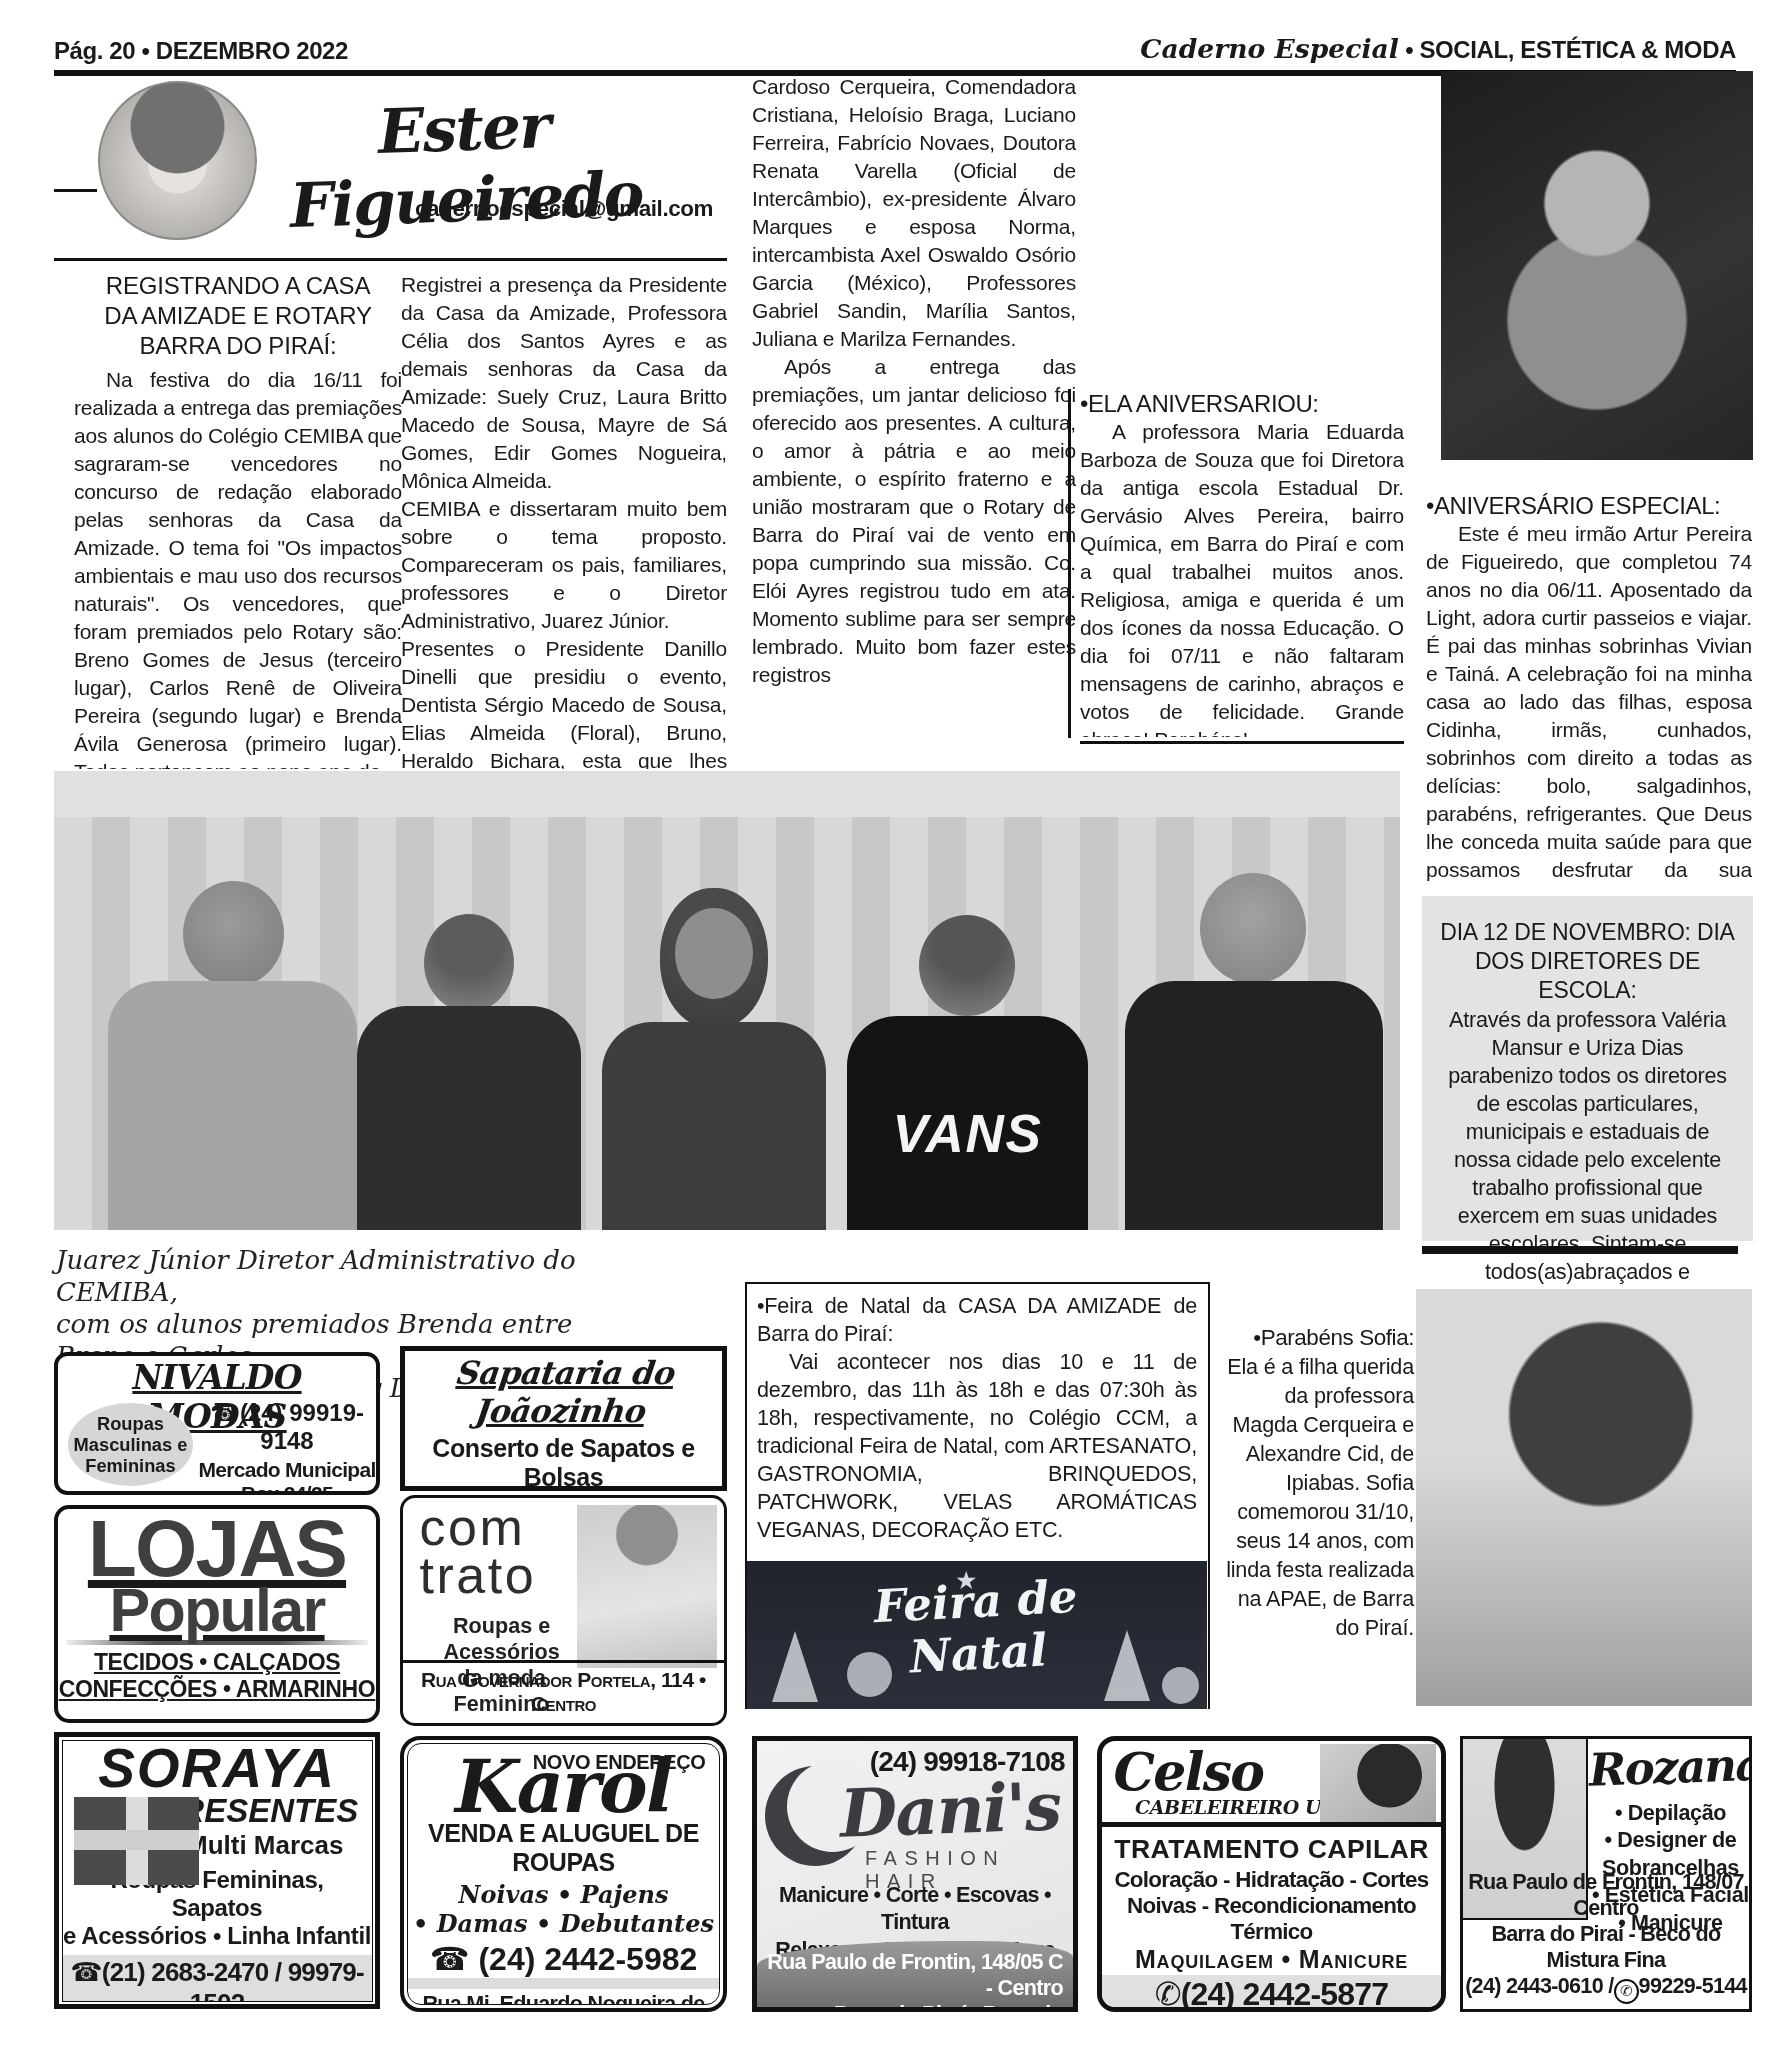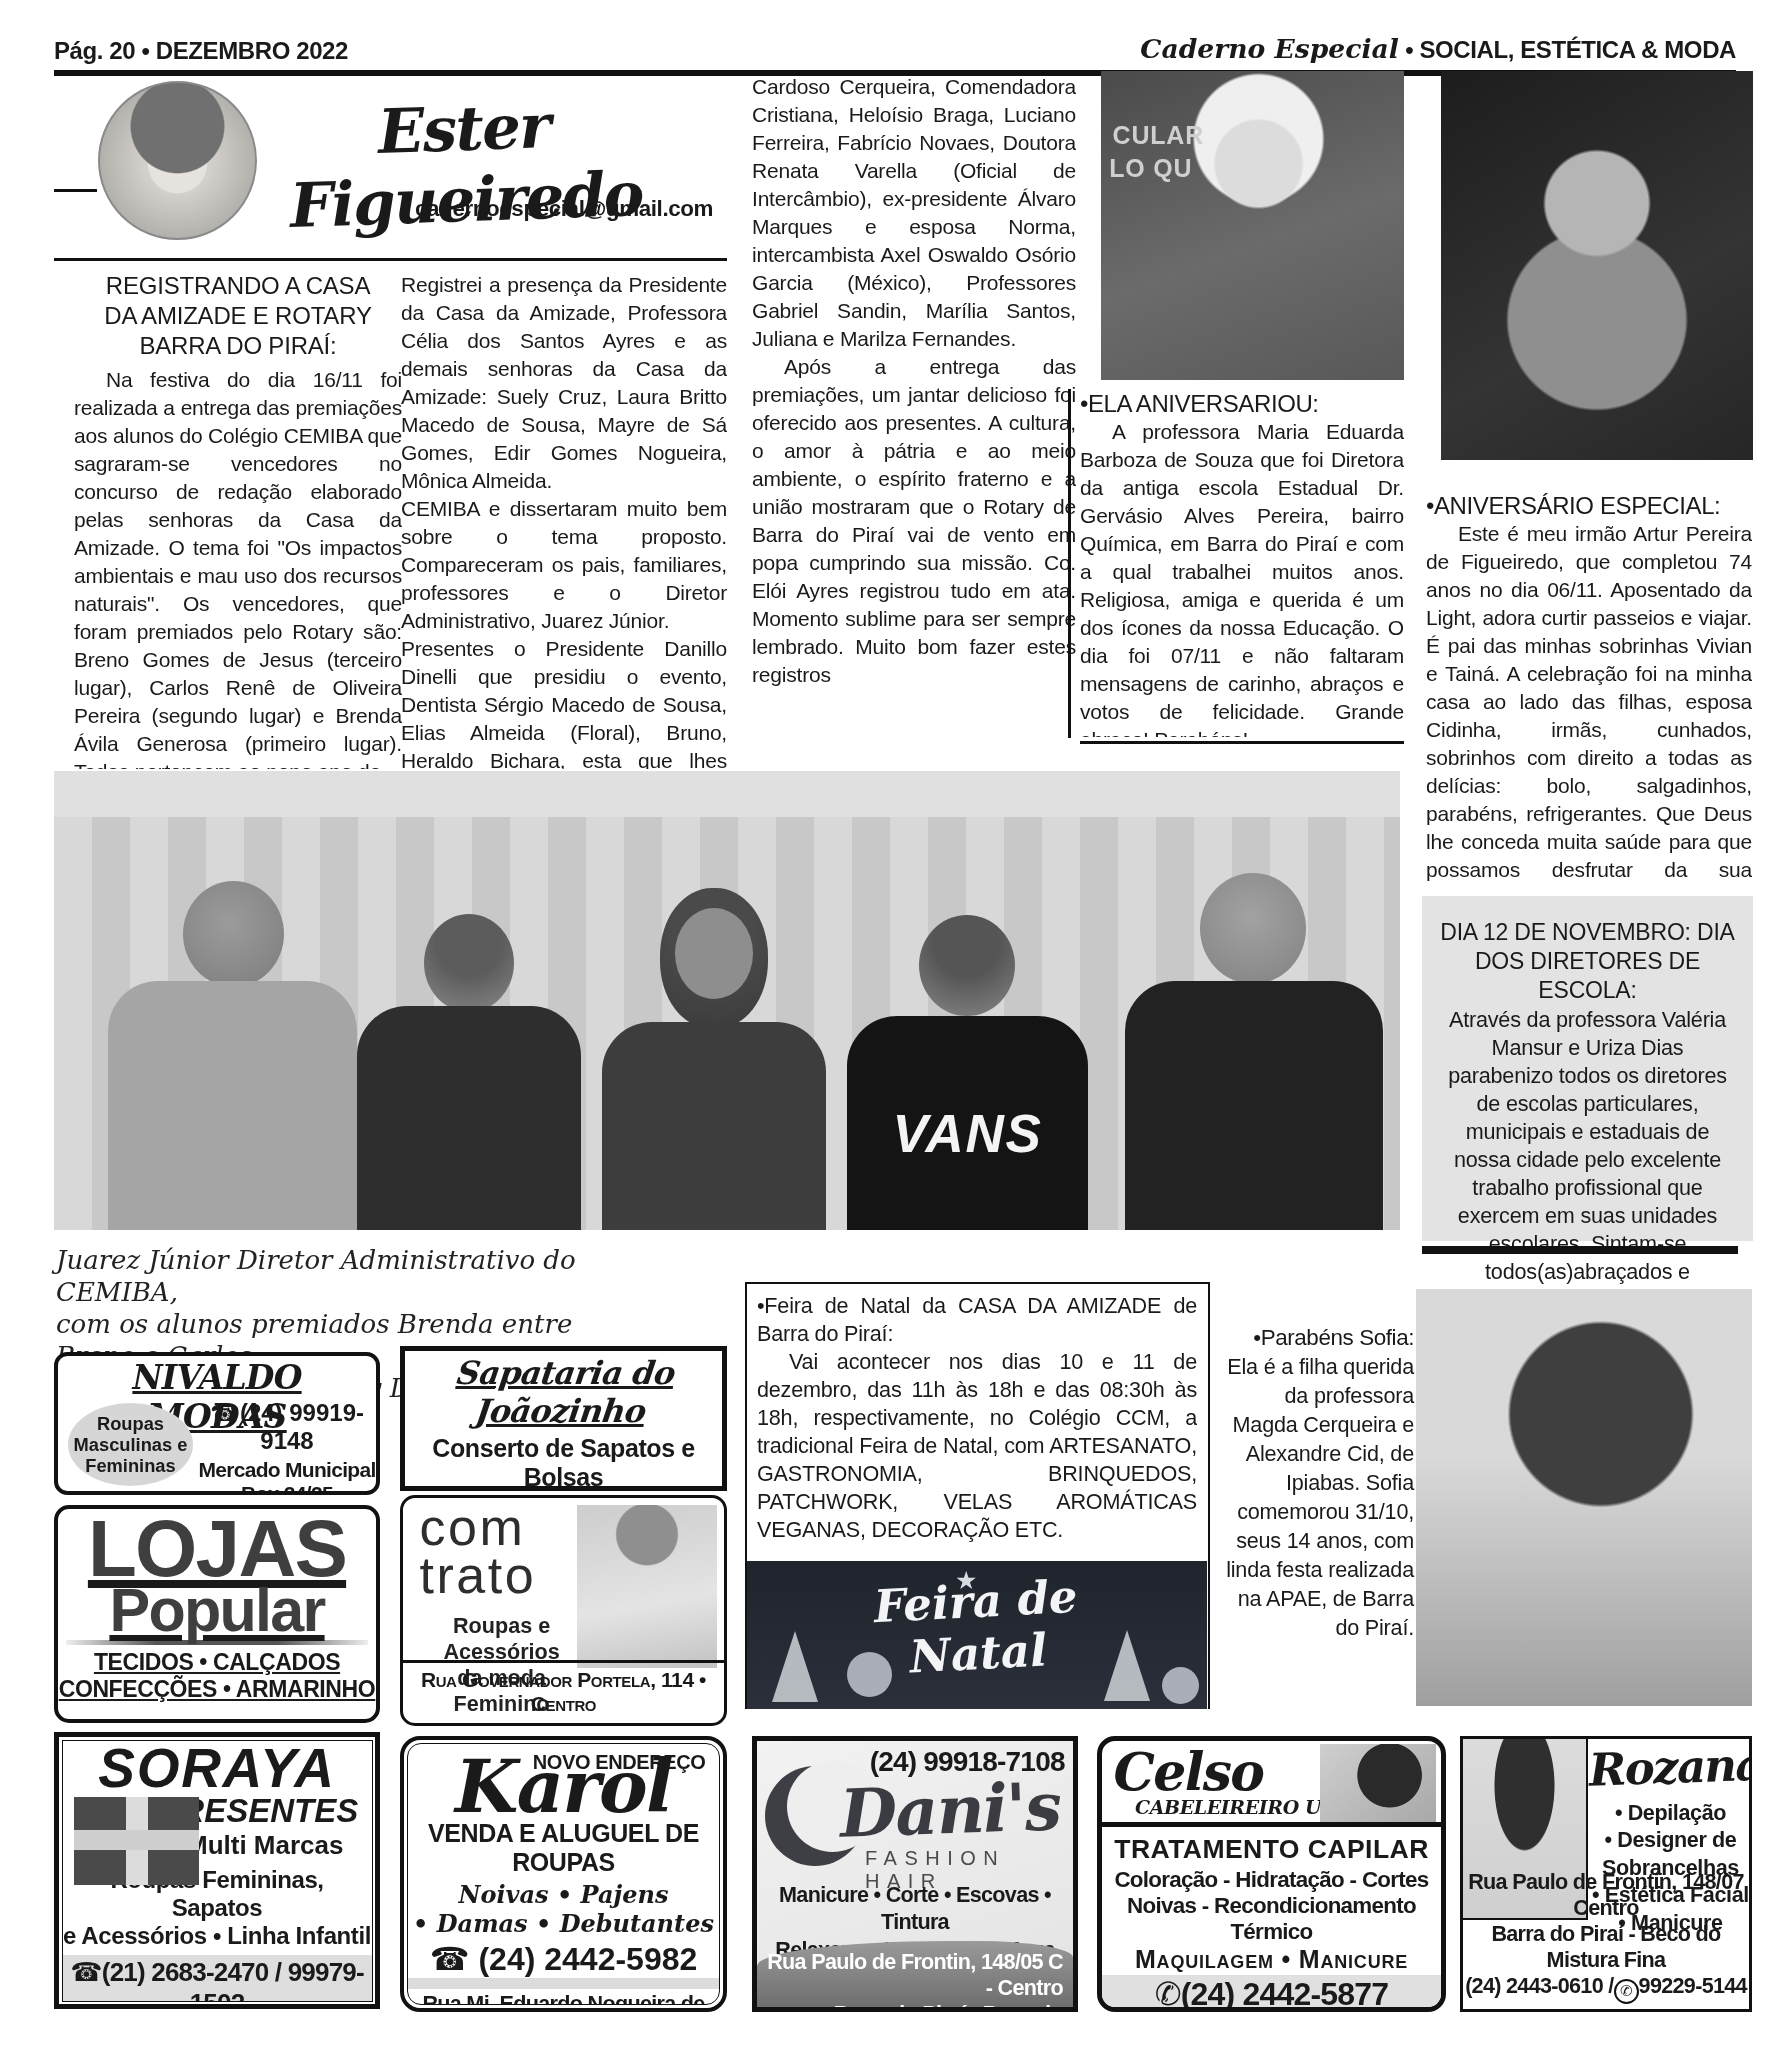--- a/index.html
+++ b/index.html
@@ -54,27 +54,20 @@
     <p>Registrei a presença da Presidente da Casa da Amizade, Professora Célia dos Santos Ayres e as demais senhoras da Casa da Amizade: Suely Cruz, Laura Britto Macedo de Sousa, Mayre de Sá Gomes, Edir Gomes Nogueira, Mônica Almeida.</p>
     <p>CEMIBA e dissertaram muito bem sobre o tema proposto. Compareceram os pais, familiares, professores e o Diretor Administrativo, Juarez Júnior.</p>
     <p>Presentes o Presidente Danillo Dinelli que presidiu o evento, Dentista Sérgio Macedo de Sousa, Elias Almeida (Floral), Bruno, Heraldo Bichara, esta que lhes escreve Ester Figueiredo, Rosimeri</p>
   </div>
 
   <div class="abs body-text" style="left:752px; top:73px; width:324px; height:691px;">
     <p>Cardoso Cerqueira, Comendadora Cristiana, Heloísio Braga, Luciano Ferreira, Fabrício Novaes, Doutora Renata Varella (Oficial de Intercâmbio), ex-presidente Álvaro Marques e esposa Norma, intercambista Axel Oswaldo Osório Garcia (México), Professores Gabriel Sandin, Marília Santos, Juliana e Marilza Fernandes.</p>
     <p class="ind">Após a entrega das premiações, um jantar delicioso foi oferecido aos presentes. A cultura, o amor à pátria e ao meio ambiente, o espírito fraterno e a união mostraram que o Rotary de Barra do Piraí vai de vento em popa cumprindo sua missão. Co. Elói Ayres registrou tudo em ata. Momento sublime para ser sempre lembrado. Muito bom fazer estes registros</p>
   </div>
 
-  <div class="photo" style="left:1101px; top:71px; width:303px; height:309px;
-       background: radial-gradient(circle at 52% 30%, #dcdcdc 0 16%, transparent 17%),
-                   radial-gradient(circle at 52% 22%, #efefef 0 22%, transparent 23%),
-                   linear-gradient(160deg, #4a4a4a, #6b6b6b 55%, #585858);">
-    <div style="position:absolute; left:11.6px; top:50px; color:#cfcfcf; font-weight:bold; font-size:25px; letter-spacing:0.8px;">CULAR</div>
-    <div style="position:absolute; left:8.3px; top:83px; color:#cfcfcf; font-weight:bold; font-size:25px; letter-spacing:0.8px;">LO QU</div>
-  </div>
   <div class="abs rule" style="left:1068px; top:389px; width:2.5px; height:349px;"></div>
   <div class="abs body-text" style="left:1080px; top:390px; width:324px; height:347px;">
     <div class="bullet-head">•ELA ANIVERSARIOU:</div>
     <p class="ind">A professora Maria Eduarda Barboza de Souza que foi Diretora da antiga escola Estadual Dr. Gervásio Alves Pereira, bairro Química, em Barra do Piraí e com a qual trabalhei muitos anos. Religiosa, amiga e querida é um dos ícones da nossa Educação. O dia foi 07/11 e não faltaram mensagens de carinho, abraços e votos de felicidade. Grande abraço! Parabéns!</p>
   </div>
   <div class="abs rule" style="left:1080px; top:741px; width:324px; height:3.3px;"></div>
 
   <div class="photo" style="left:1441px; top:71px; width:312px; height:389px;
        background: radial-gradient(circle at 50% 34%, #b5b5b5 0 17%, transparent 18%),
                    radial-gradient(circle at 50% 64%, #8f8f8f 0 30%, transparent 31%),
@@ -119,21 +112,21 @@
 
   <div class="abs serifit" style="left:56px; top:1244px; width:598px; font-size:26px; line-height:32px; color:#222;">
     <div>Juarez Júnior Diretor Administrativo do CEMIBA,</div>
     <div>com os alunos premiados Brenda entre Breno e Carlos,</div>
     <div>e o presidente do Rotary Danillo Dinelli</div>
   </div>
 
   <div class="abs" style="left:745px; top:1282px; width:465px; height:427px; border:2.5px solid #111; border-bottom:none;">
     <div class="body-text" style="position:absolute; left:10px; top:8.3px; width:440px; height:264px; font-size:21.6px;">
       <span>•Feira de Natal da CASA DA AMIZADE de Barra do Piraí:</span>
-      <p class="ind">Vai acontecer nos dias 10 e 11 de dezembro, das 11h às 18h e das 08:30h às 18h, respectivamente, no Colégio CCM, a tradicional Feira de Natal, com ARTESANATO, GASTRONOMIA, BRINQUEDOS, PATCHWORK, VELAS AROMÁTICAS VEGANAS, DECORAÇÃO ETC.</p>
+      <p class="ind">Vai acontecer nos dias 10 e 11 de dezembro, das 11h às 18h e das 07:30h às 18h, respectivamente, no Colégio CCM, a tradicional Feira de Natal, com ARTESANATO, GASTRONOMIA, BRINQUEDOS, PATCHWORK, VELAS AROMÁTICAS VEGANAS, DECORAÇÃO ETC.</p>
     </div>
     <div style="position:absolute; left:0; bottom:0; width:460px; height:148px; background:linear-gradient(#20242c, #2a2f3a); overflow:hidden;">
       <div class="tree" style="left:25px; bottom:6.6px;"></div>
       <div class="tree" style="left:357px; bottom:8.3px;"></div>
       <div class="orn" style="left:100px; bottom:11.6px; width:45px; height:45px;"></div>
       <div class="orn" style="left:415px; bottom:5px; width:37px; height:37px;"></div>
       <div class="abs" style="left:208px; top:5px; color:#d7dbe2; font-size:25px;">★</div>
       <div class="serifit" style="position:absolute; left:0; top:15px; width:100%; text-align:center; color:#f3f4f6; font-weight:bold; font-size:45px; line-height:52px; transform:rotate(-3deg);">
         <div>Feira de</div>
         <div>Natal</div>

